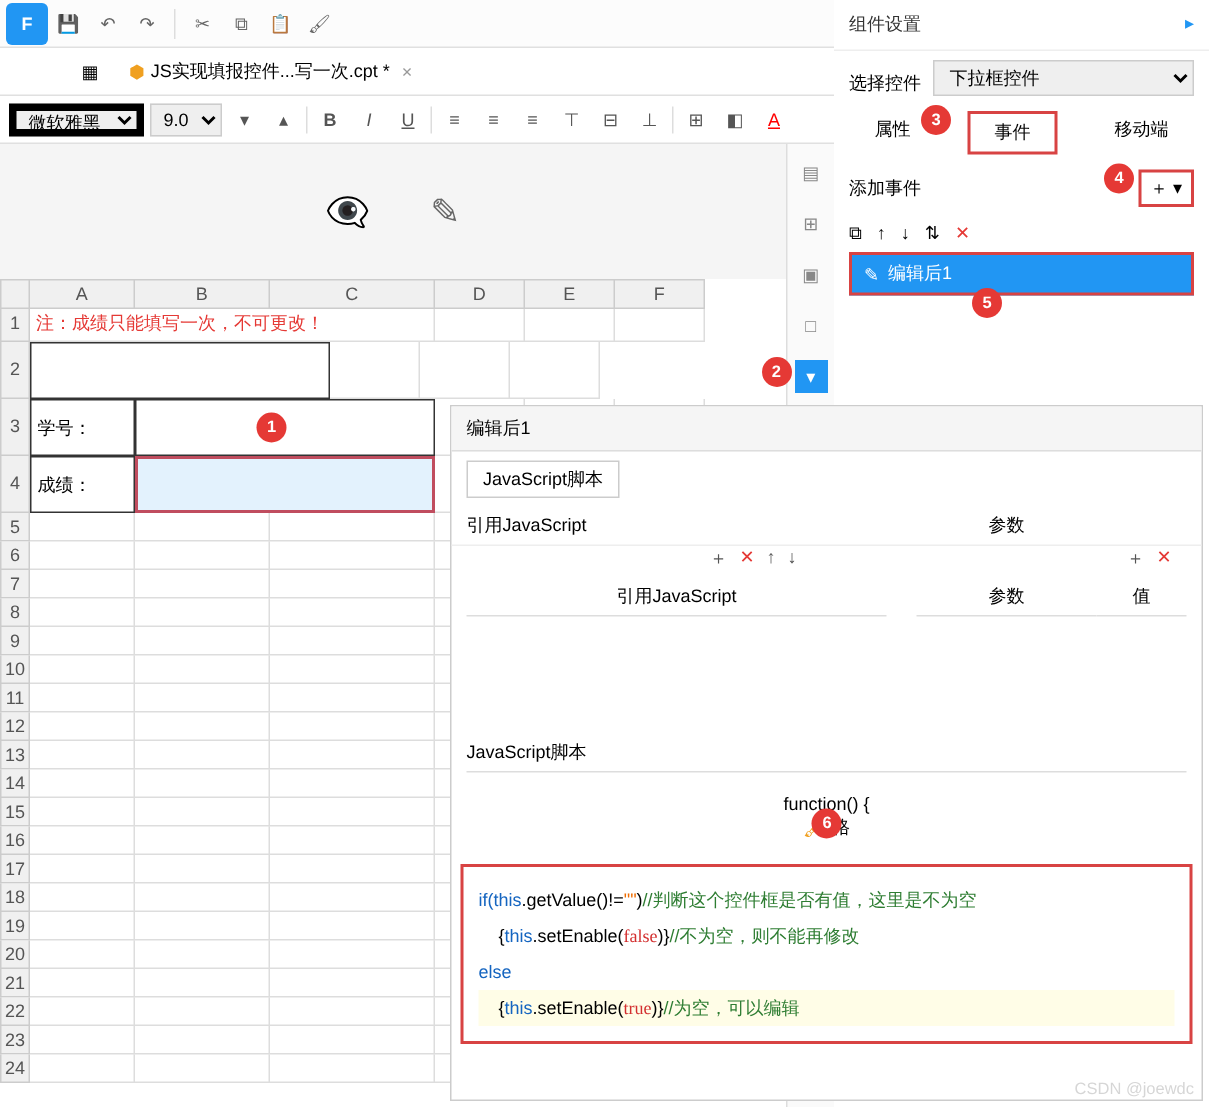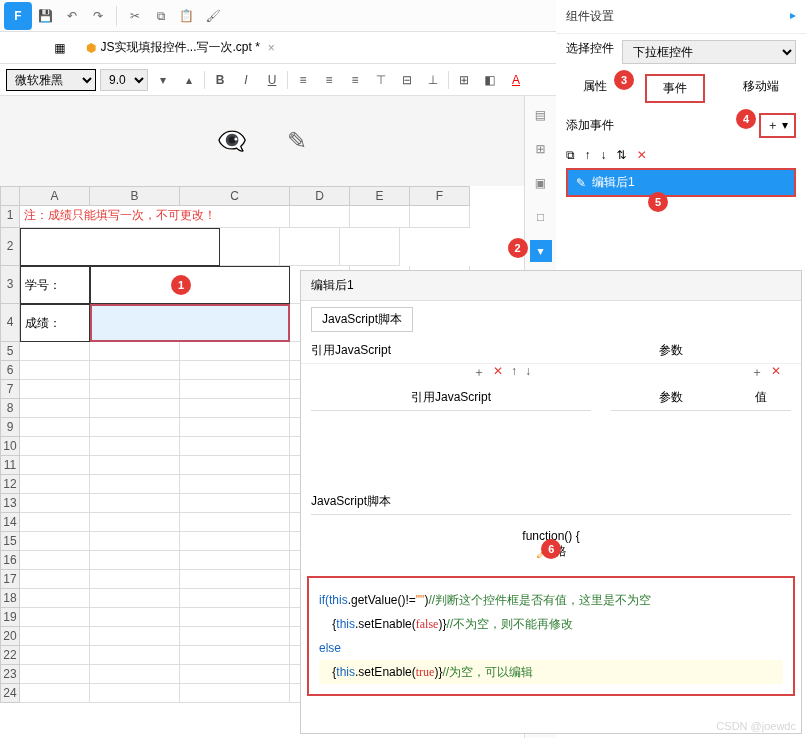--- a/index.html
+++ b/index.html
@@ -11,21 +11,21 @@
     .icon-btn { width: 24px; height: 24px; display: flex; align-items: center; justify-content: center; cursor: pointer; color: #666; }
     .icon-save { color: #2196f3; }
     
     .tab-bar { height: 32px; display: flex; align-items: center; padding-left: 50px; border-bottom: 1px solid #e0e0e0; }
     .tab-icon { width: 20px; height: 20px; margin-right: 8px; display: flex; align-items: center; justify-content: center; }
     .file-tab { display: flex; align-items: center; padding: 4px 8px; background: #fff; }
     .file-tab-close { margin-left: 8px; color: #999; cursor: pointer; }
     .tab-tail { margin-left: auto; padding-right: 8px; }
     
     .format-bar { height: 32px; display: flex; align-items: center; padding: 0 6px; gap: 4px; border-bottom: 1px solid #e0e0e0; }
-    .font-select { height: 22px; border: 1px solid #000000; padding: 0 4px; min-width: 90px; }
+    .font-select { height: 22px; border: 5px solid #000000; padding: 0 4px; min-width: 90px; }
     .size-select { height: 22px; border: 1px solid #ccc; padding: 0 4px; width: 48px; }
     .fmt-btn { width: 22px; height: 22px; display: flex; align-items: center; justify-content: center; cursor: pointer; color: #555; }
     .fmt-divider { width: 1px; height: 18px; background: #ddd; }
     
     .main-content { display: flex; height: calc(100% - 96px); }
     .left-area { width: 524px; position: relative; }
     
     .design-canvas { height: 90px; background: #f5f5f5; display: flex; align-items: center; justify-content: center; gap: 40px; }
     .eye-icon, .pencil-icon { font-size: 24px; color: #666; }
     
@@ -47,21 +47,21 @@
     .selected-cell { background: #e3f2fd; border: 2px solid #c04d5f !important; position: relative; }
     
     .callout { position: absolute; width: 20px; height: 20px; border-radius: 50%; background: #e53935; color: #fff; display: flex; align-items: center; justify-content: center; font-weight: bold; z-index: 10; font-size: 11px; }
     
     .right-toolbar { width: 32px; background: #fafafa; border-left: 1px solid #ddd; display: flex; flex-direction: column; align-items: center; padding-top: 8px; gap: 12px; position: absolute; left: 524px; top: 96px; bottom: 0; }
     .rt-btn { width: 22px; height: 22px; display: flex; align-items: center; justify-content: center; color: #888; cursor: pointer; }
     .rt-btn.active { background: #2196f3; color: #fff; }
     
     .component-panel { position: absolute; left: 556px; top: 0; right: 0; background: #fff; }
     .panel-header { padding: 8px 10px; font-size: 12px; color: #333; border-bottom: 1px solid #eee; display: flex; justify-content: space-between; gap: 16px; }
-    .panel-row { padding: 6px 10px; display: flex; align-items: flex-start; gap: 8px; }
+    .panel-row { padding: 6px 10px; display: flex; align-items: flex-end; gap: 8px; }
     .panel-select { flex: 1; height: 24px; border: 1px solid #ccc; padding: 0 6px; }
     .panel-tabs { display: flex; justify-content: space-around; padding: 4px 0; }
     .panel-tab { padding: 4px 16px; cursor: pointer; }
     .panel-tab.active { border: 2px solid #d84343; }
     .add-event-row { padding: 6px 10px; display: flex; align-items: center; justify-content: space-between; }
     .add-btn-box { border: 2px solid #d84343; padding: 2px 6px; }
     .event-tools { padding: 4px 10px; display: flex; gap: 10px; align-items: center; }
     .event-list-item { background: #2196f3; color: #fff; padding: 4px 8px; margin: 2px 10px; border: 2px solid #d84343; display: flex; align-items: center; gap: 6px; }
     
     .script-panel { position: absolute; left: 300px; top: 270px; right: 4px; bottom: 4px; background: #fff; border: 1px solid #ccc; }
@@ -338,20 +338,29 @@
         <div class="grid-row">
           <div class="row-header">20</div>
           <div class="cell col-A"></div>
           <div class="cell col-B"></div>
           <div class="cell col-C"></div>
           <div class="cell col-D"></div>
           <div class="cell col-E"></div>
           <div class="cell col-F"></div>
         </div>
         <div class="grid-row">
+          <div class="row-header">21</div>
+          <div class="cell col-A"></div>
+          <div class="cell col-B"></div>
+          <div class="cell col-C"></div>
+          <div class="cell col-D"></div>
+          <div class="cell col-E"></div>
+          <div class="cell col-F"></div>
+        </div>
+        <div class="grid-row">
           <div class="row-header">22</div>
           <div class="cell col-A"></div>
           <div class="cell col-B"></div>
           <div class="cell col-C"></div>
           <div class="cell col-D"></div>
           <div class="cell col-E"></div>
           <div class="cell col-F"></div>
         </div>
         <div class="grid-row">
           <div class="row-header">23</div>

